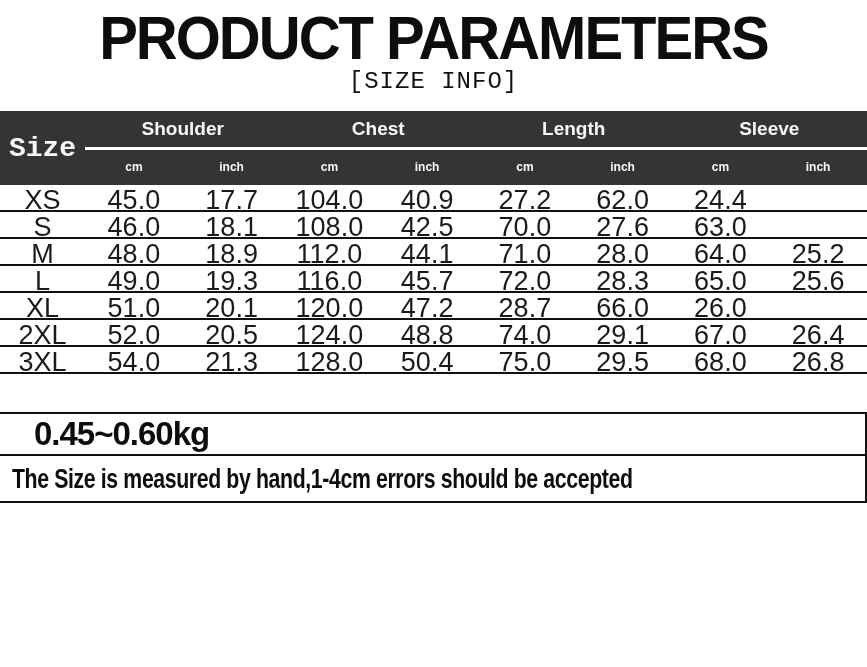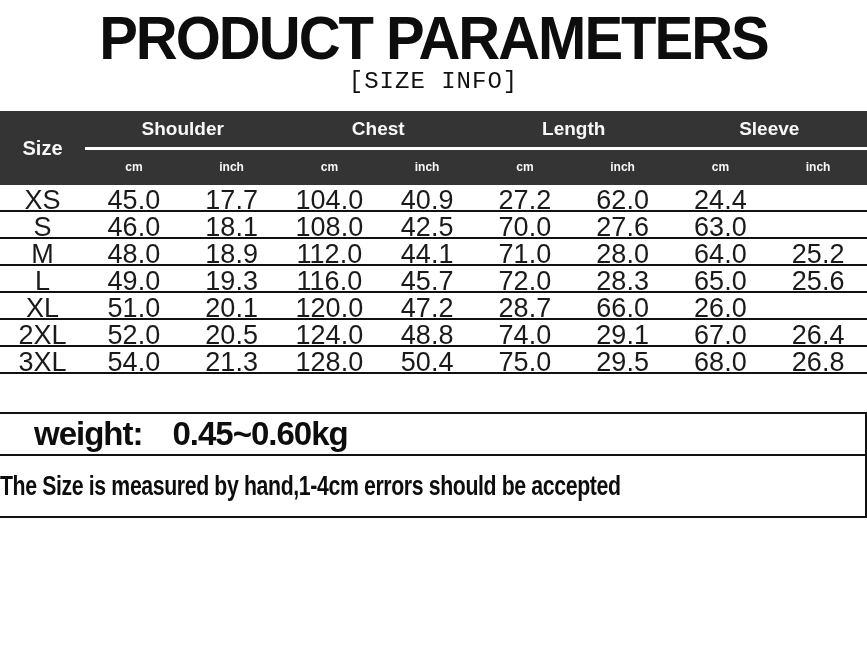--- a/index.html
+++ b/index.html
@@ -38,21 +38,21 @@
   .size-table { margin-top: 15px; width: 867px; }
   .thead {
     display: flex;
     background: #343434;
     color: #f7f7f7;
     height: 74px;
   }
   .corner {
     width: 85px;
     display: flex; align-items: center; justify-content: center;
-    font-size: 20px; font-weight: 600;
+    font-size: 28px; font-weight: 600; font-family: Liberation Mono, monospace;
   }
   .head-right { flex: 1; display: flex; flex-direction: column; }
   .group-row { flex: 1; display: grid; grid-template-columns: repeat(4, 1fr); }
   .gcell {
     display: flex; align-items: center; justify-content: center;
     font-size: 19px; font-weight: 600;
   }
   .white-divider { height: 3px; background: #ffffff; width: 100%; }
   .unit-row { flex: 1; display: grid; grid-template-columns: repeat(8, 1fr); }
   .ucell {
@@ -82,23 +82,24 @@
     gap: 30px;
   }
   .weight-label, .weight-value {
     font-size: 33px;
     font-weight: bold;
     letter-spacing: -1px;
     color: #0d0d0d;
     white-space: nowrap;
   }
   .note-band {
-    height: 62px;
+    height: 47px;
     border-bottom: 2px solid #111111;
     display: flex; align-items: center;
+    padding-left: 12px;
     overflow: hidden;
   }
   .note-text {
     font-size: 28px;
     font-weight: bold;
     letter-spacing: -0.5px;
     color: #0d0d0d;
     white-space: nowrap;
     transform: scaleX(0.76);
     transform-origin: left center;
@@ -217,21 +218,20 @@
         <div class="cell">29.5</div>
         <div class="cell">68.0</div>
         <div class="cell">26.8</div>
       </div>
 
     </div>
   </div>
 
   <div class="bottom-box">
     <div class="weight-band">
-      <span class="weight-label">weight:</span>
       <span class="weight-value">0.45~0.60kg</span>
     </div>
     <div class="note-band">
       <span class="note-text">The Size is measured by hand,1-4cm errors should be accepted</span>
     </div>
   </div>
 
 </div>
 
 </body></html>

